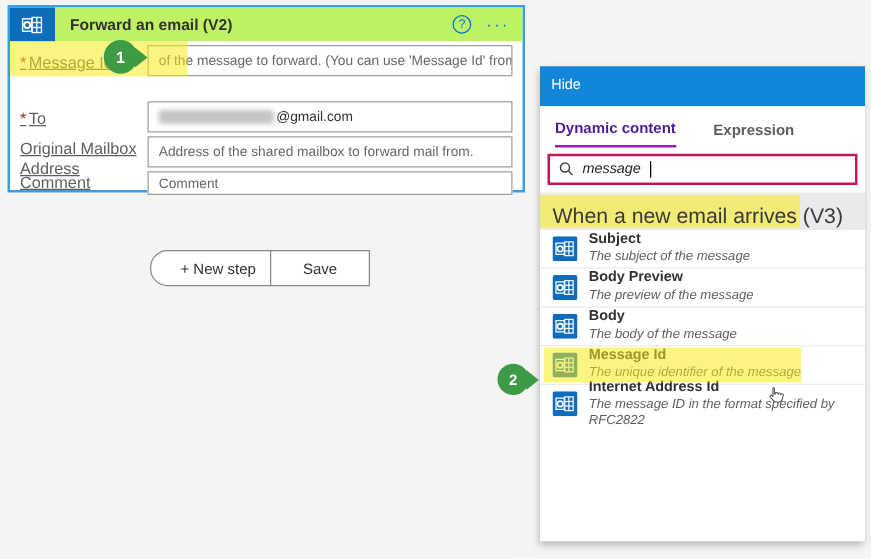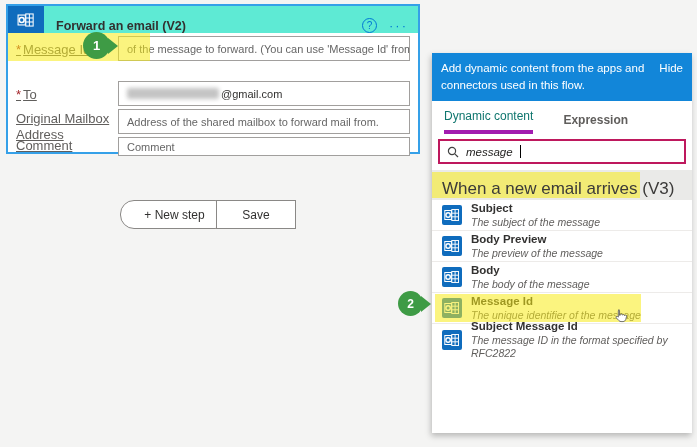--- a/index.html
+++ b/index.html
@@ -1,21 +1,21 @@
 <!DOCTYPE html>
 <html><head>
 <meta charset="utf-8">
 <style>
   * { margin:0; padding:0; box-sizing:border-box; }
   body { font-family:"Liberation Sans", sans-serif; background:#fff; }
   #screen { position:relative; width:697px; height:447px; background:#f4f4f3; overflow:hidden; }
 
   
   #card { position:absolute; left:6px; top:4px; width:414px; height:150px; background:#fff; border:2px solid #35a0e8; }
-  .card-header { display:flex; align-items:flex-end; height:27px; background:#5eead4; }
+  .card-header { display:flex; align-items:center; height:27px; background:#bef264; }
   .card-icon { width:36px; height:27px; background:#0f6cbd; display:flex; align-items:center; justify-content:center; flex:none; }
   .card-title { margin-left:12px; font-size:12.5px; font-weight:bold; color:#323130; }
   .hdr-right { margin-left:auto; display:flex; align-items:center; gap:12px; padding-right:10px; color:#0078d4; }
   .help-circle { width:15px; height:15px; border:1.2px solid #0078d4; border-radius:50%; font-size:10px; display:flex; align-items:center; justify-content:center; cursor:pointer; }
   .more-dots { font-size:13px; letter-spacing:2px; cursor:pointer; line-height:10px; }
 
   .frow { position:absolute; left:8px; right:8px; display:flex; }
   .flabel { width:102px; flex:none; font-size:13px; color:#605e5c; padding-top:6px; line-height:1.25;text-decoration:underline; }
   .req { color:#a4262c; margin-right:2px; }
   .fbox { flex:1; border:1px solid #a19f9d; background:#fff; height:25px; display:flex; align-items:center; padding:0 8px; font-size:11px; color:#323130; overflow:hidden; white-space:nowrap; }
@@ -36,21 +36,21 @@
   #btn-new-step { left:120px; top:200px; width:109px;border-radius:14px; }
   #btn-save { left:216px; top:200px; width:80px; }
 
   
   #panel { position:absolute; left:432px; top:53px; width:260px; height:380px; background:#fff; box-shadow:-1px 3px 6px rgba(0,0,0,0.25); }
   .panel-header { background:#1286d9; color:#fff; padding:7px 9px 8px 9px; display:flex; font-size:11.5px; line-height:1.45; }
   .panel-header-text { flex:1; padding-right:8px; }
   .hide-btn { cursor:pointer; white-space:nowrap; }
   .tabs { display:flex; align-items:flex-end; height:33px; padding:0 12px; gap:30px; background:#fff; }
   .tab { font-size:12px; padding-bottom:7px; cursor:pointer; color:#605e5c;font-weight:bold; }
-  .tab.active { font-weight:normal; color:#0f766e; border-bottom:4px solid #a21caf; }
+  .tab.active { font-weight:bold; color:#4c1d95; border-bottom:2px solid #a21caf; }
   .search-wrap { padding:5px 6px 6px 6px; background:#fff; }
   .search-box { border:2px solid #be185d; height:25px; display:flex; align-items:center; padding:0 7px; gap:7px;font-style:italic; }
   .search-text { font-size:11.5px; color:#252423; }
   .caret { width:1px; height:13px; background:#000; }
   .section-row { position:relative; height:30px; background:#eaeae8; }
   .section-text { position:relative; z-index:2; font-size:17px; color:#3b3a39; padding:9px 0 0 10px; }
   .list-item { position:relative; height:31px; display:flex; align-items:center; gap:9px; padding-left:10px; border-bottom:1px solid #edebe9; cursor:pointer; }
   .item-icon { flex:none; width:20px; height:20px; position:relative; z-index:1; }
   .item-text { position:relative; z-index:2; }
   .item-title { font-size:11.5px; font-weight:bold; color:#323130; line-height:1.2; }
@@ -131,21 +131,20 @@
   </div>
 
   <div class="hl" style="left:8px; top:33px; width:142px; height:28px; z-index:20;"></div>
   <div class="badge" style="left:83px; top:32px; width:27px; height:27px; font-size:13px;">1</div>
 
   <button class="btn" id="btn-new-step">+ New step</button>
   <button class="btn" id="btn-save">Save</button>
 
   <div id="panel">
     <div class="panel-header">
-      <div class="panel-header-text">Add dynamic content from the apps and connectors used in this flow.</div>
       <div class="hide-btn">Hide</div>
     </div>
 
     <div class="tabs">
       <div class="tab active">Dynamic content</div>
       <div class="tab">Expression</div>
     </div>
 
     <div class="search-wrap">
       <div class="search-box">
@@ -199,21 +198,21 @@
         <div class="item-text">
           <div class="item-title">Message Id</div>
           <div class="item-desc">The unique identifier of the message</div>
         </div>
       </div>
       <div class="list-item" style="border-bottom:none;">
         <svg class="item-icon">
             <use href="#ol-icon"></use>
           </svg>
         <div class="item-text">
-          <div class="item-title">Subject Message Id</div>
+          <div class="item-title">Internet Address Id</div>
           <div class="item-desc">The message ID in the format specified by RFC2822</div>
         </div>
       </div>
     </div>
 
     <svg class="cursor-icon" width="15" height="17" viewBox="0 0 24 26">
       <path d="M9 2.5c.9 0 1.5.7 1.5 1.5v7l.9.2.3-1.2c.2-.8 1-1.3 1.8-1.1.7.2 1.2.9 1 1.6l.9.2c.2-.7 1-1.2 1.8-1 .7.2 1.1.9.9 1.6l.9.2c.2-.6 1-1 1.7-.8.8.2 1.3 1 1.1 1.8l-1.3 5c-.5 2.1-2.4 3.6-4.6 3.6h-3c-1.3 0-2.5-.5-3.4-1.5l-4.2-4.4c-.6-.6-.5-1.6.1-2.1.5-.5 1.4-.5 2-.1l1.1.9V4c0-.8.7-1.5 1.5-1.5z" fill="#fff" stroke="#5a5a5a" stroke-width="1.4"></path>
     </svg>
   </div>
 

